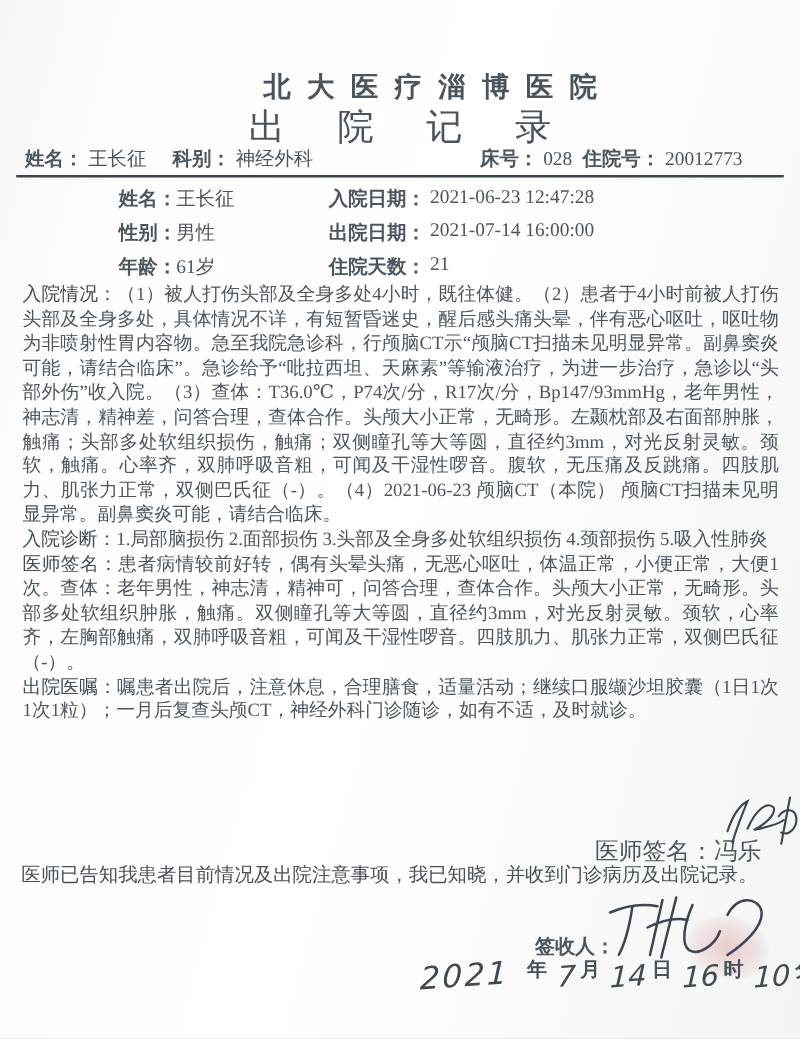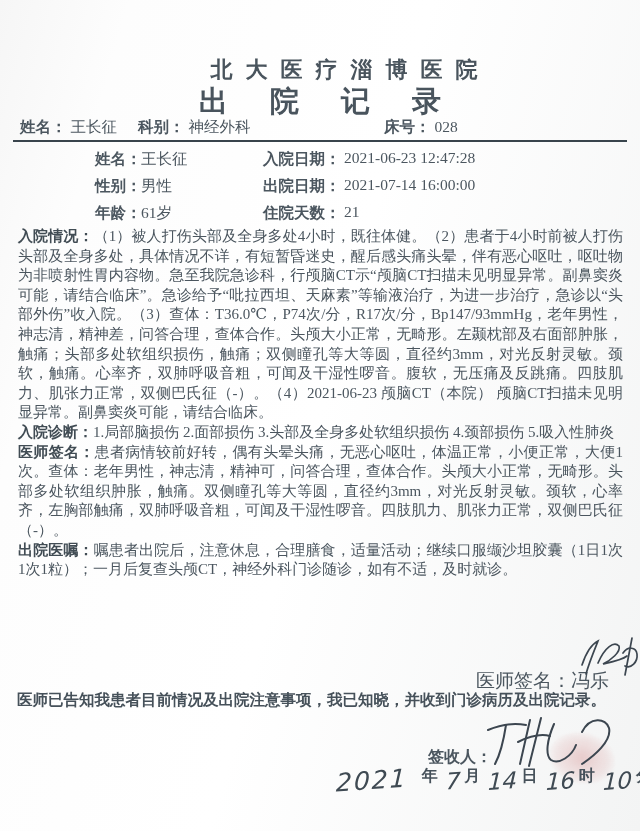--- a/index.html
+++ b/index.html
@@ -12,41 +12,41 @@
     color:#4b565f;
     overflow:hidden;
   }
   .hospital-name{
     position:absolute;top:55px;left:0;right:0;
     text-align:center;font-size:22px;font-weight:bold;
     letter-spacing:13px;text-indent:13px;color:#49545d;margin-left:48px;
   }
   .doc-title{
     position:absolute;top:82px;left:0;right:0;
-    text-align:center;font-size:29px;font-weight:bold;
+    text-align:center;font-size:29px;font-weight:normal;
     letter-spacing:42px;text-indent:42px;color:#49545d;
   }
   .patient-row{position:absolute;top:117px;left:0;right:0;height:22px;font-size:15.5px;}
   .patient-row .item{position:absolute;white-space:nowrap;}
   .patient-row .l{font-weight:bold;margin-right:4px;}
   .rule{position:absolute;top:140px;left:13px;right:13px;border-top:2px solid #39444c;}
   .info-row{position:absolute;left:0;right:0;height:22px;font-size:15.5px;}
   .info-row .f{position:absolute;white-space:nowrap;}
   .info-row .l{font-weight:bold;}
   .record-body{
     position:absolute;top:227px;left:18px;width:605px;
     font-size:15px;line-height:19.6px;text-align:justify;
   }
   .record-body p{margin:0;}
-  .record-body .lbl{font-weight:bold;color:#414c54;}
+  .record-body .lbl{font-weight:normal;color:#414c54;}
   .doctor-sign{position:absolute;top:668px;left:476px;font-size:19px;white-space:nowrap;}
   .sig-svg{position:absolute;}
   .notice{
     position:absolute;top:690px;left:17px;width:610px;
-    font-size:15.5px;font-weight:bold;color:#46515a;margin:0;
+    font-size:15.5px;font-weight:normal;color:#46515a;margin:0;
   }
   .receiver-label{position:absolute;top:747px;left:428px;font-size:16px;font-weight:bold;}
   .fingerprint{
     position:absolute;top:733px;left:549px;width:66px;height:50px;
     background:radial-gradient(ellipse at center,rgba(201,106,106,0.30) 0%,rgba(201,106,106,0.12) 55%,rgba(201,106,106,0) 78%);
     border-radius:50%;transform:rotate(14deg);filter:blur(1px);
   }
   .date-line{position:absolute;top:766px;left:336px;white-space:nowrap;}
   .date-line .unit{font-size:16px;font-weight:bold;color:#46515a;vertical-align:8px;}
   .hand{
@@ -68,20 +68,23 @@
 
   <div class="patient-row">
     <span class="item" style="left:20px">
       <span class="l">姓名：</span><span>王长征</span>
     </span>
     <span class="item" style="left:138px">
       <span class="l">科别：</span><span>神经外科</span>
     </span>
     <span class="item" style="left:384px">
       <span class="l">床号：</span><span>028</span>
+    </span>
+    <span class="item" style="left:466px">
+      <span class="l">住院号：</span><span>20012773</span>
     </span>
   </div>
 
   <div class="rule"></div>
 
   <div class="info-row" style="top:149px">
     <span class="f l" style="left:95px">姓名：</span>
     <span class="f" style="left:141px">王长征</span>
     <span class="f l" style="left:263px">入院日期：</span>
     <span class="f" style="left:344px">2021-06-23 12:47:28</span>

